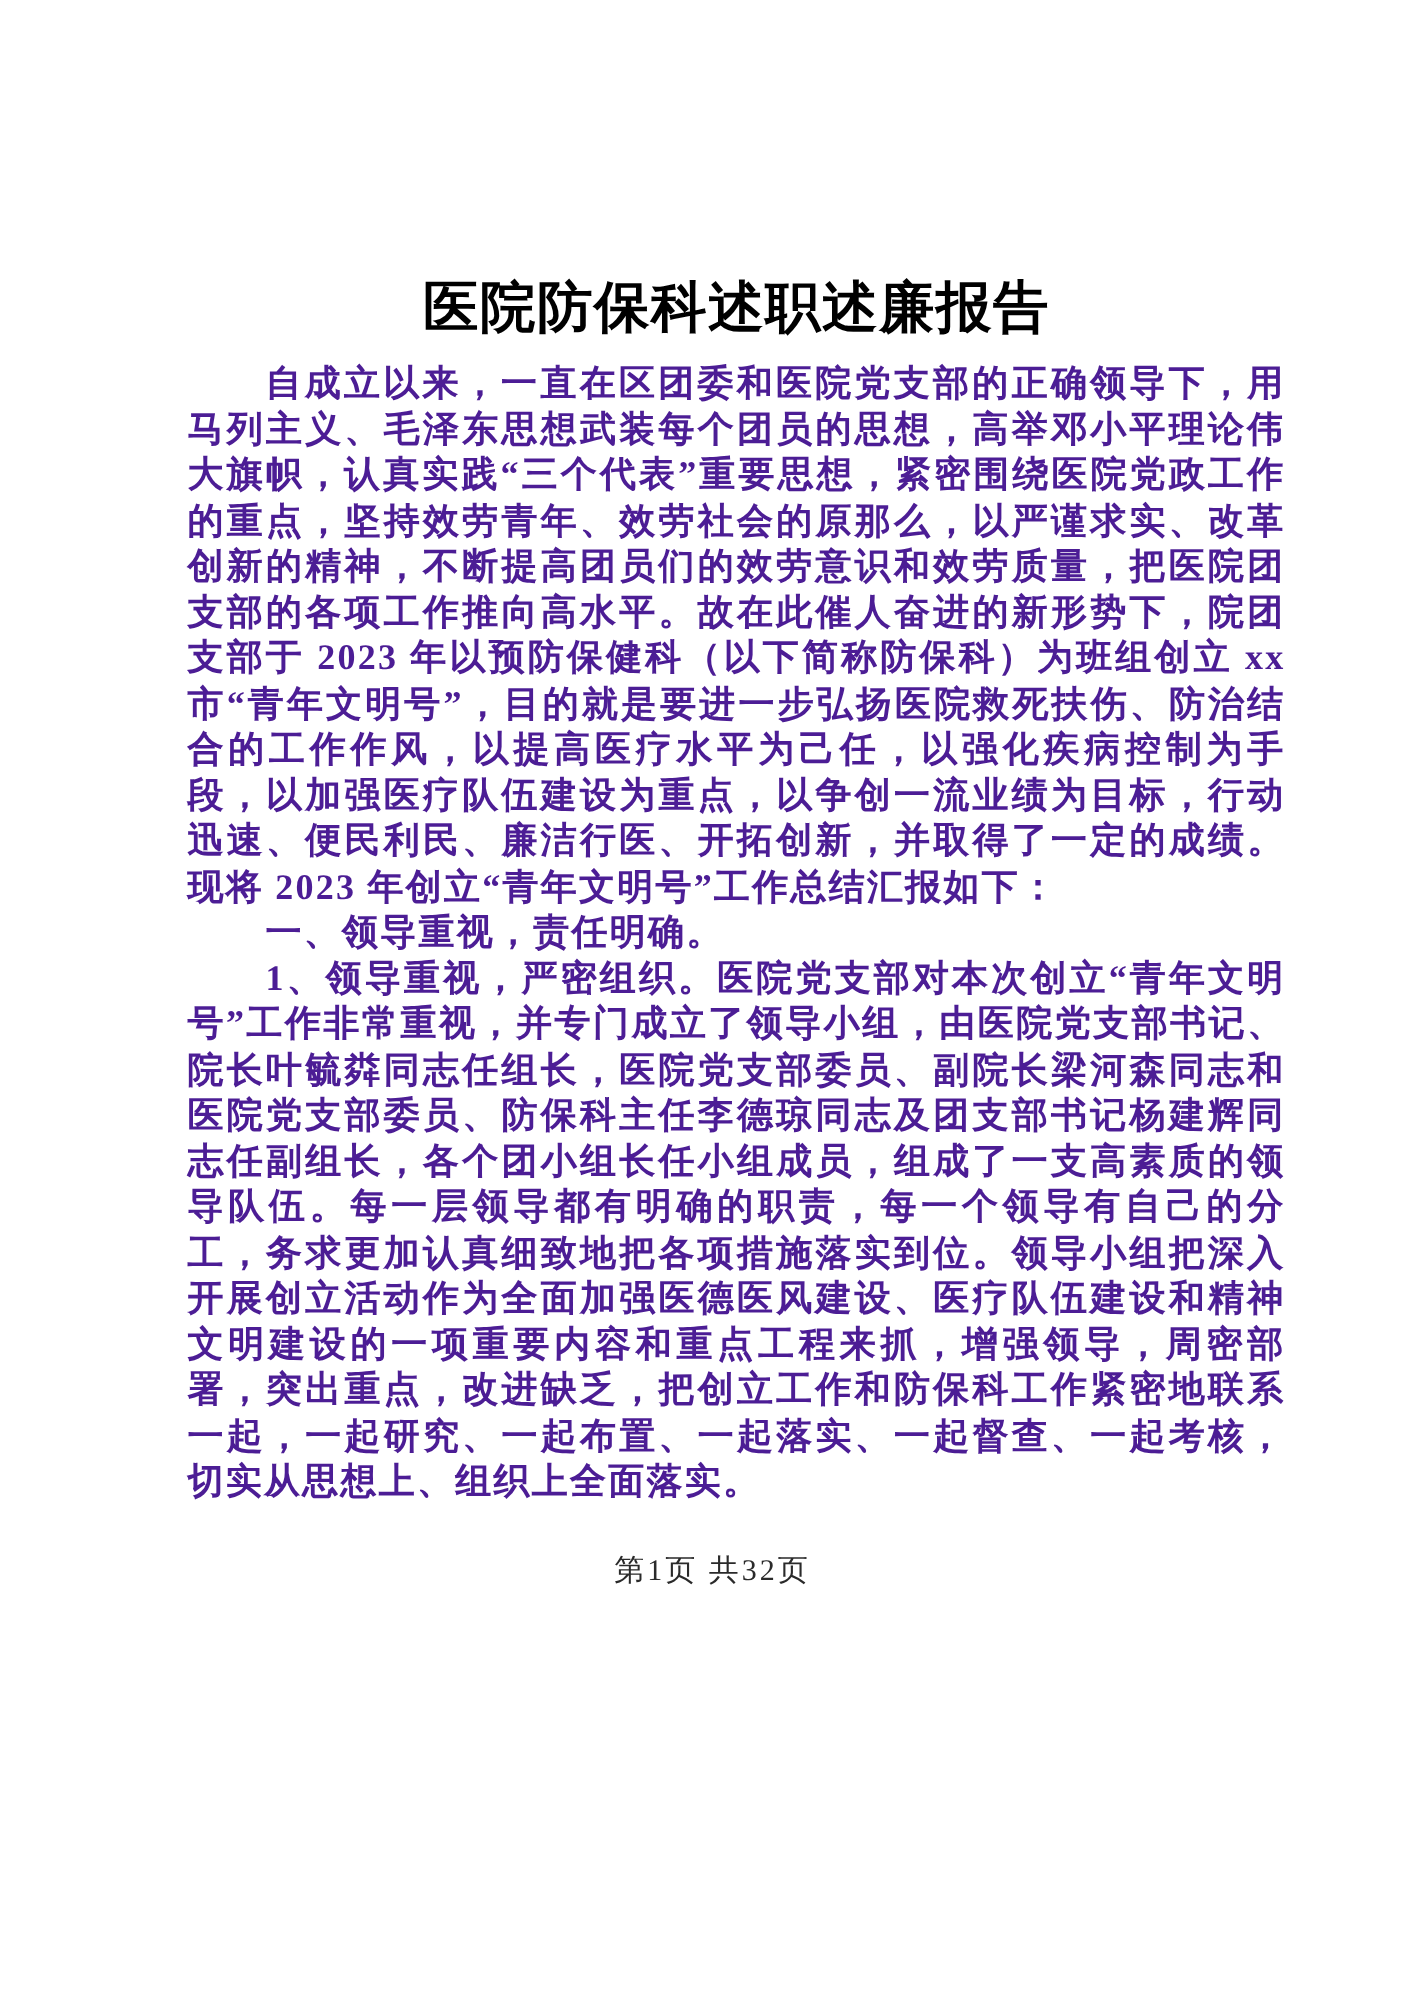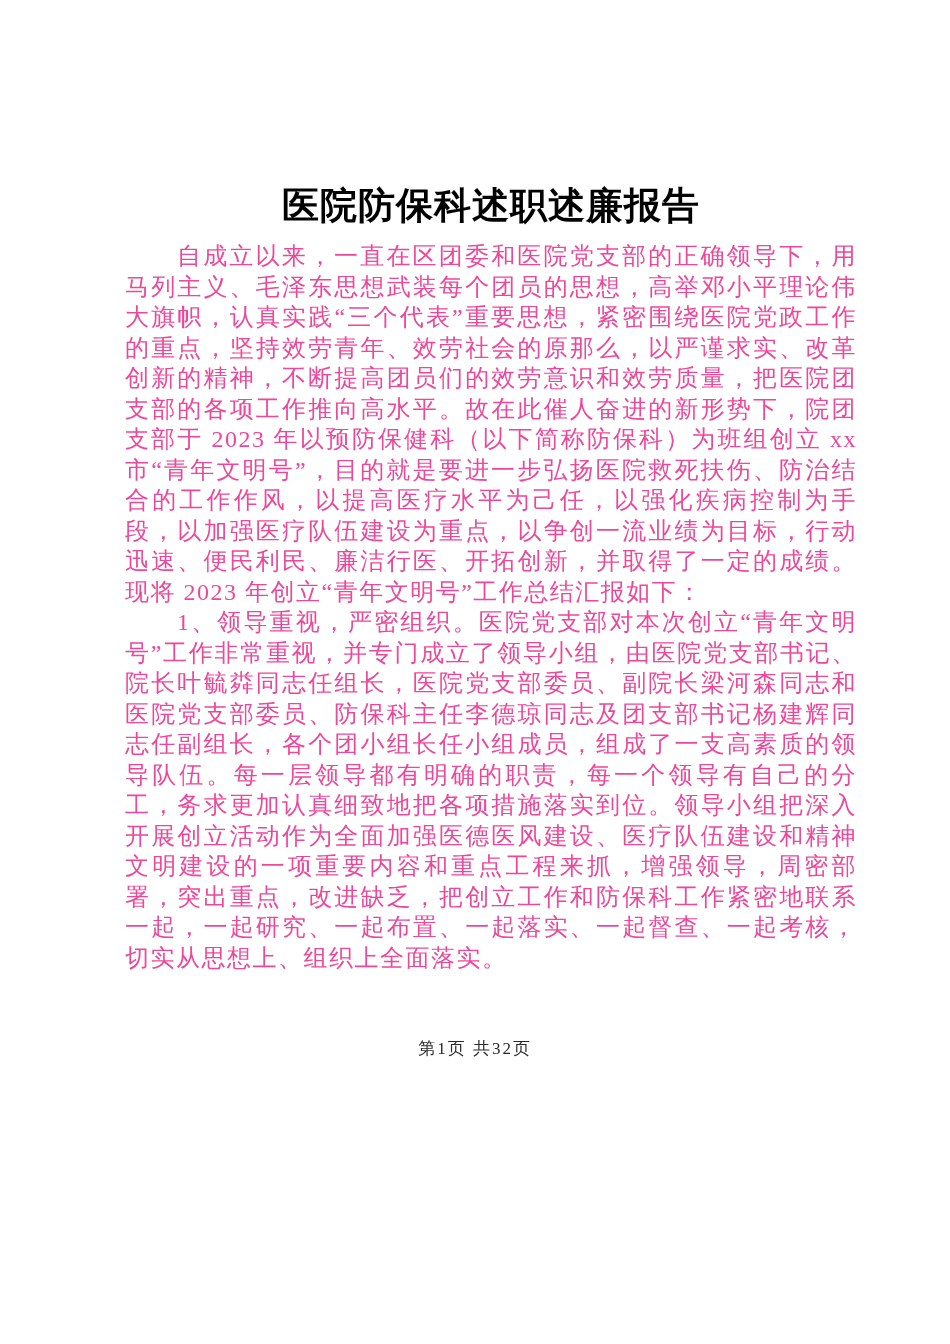--- a/index.html
+++ b/index.html
@@ -33,42 +33,44 @@
     color: #000000;
     font-family: "Liberation Serif", serif;
   }
   .doc-body p {
     margin: 0;
     font-size: 24px;
     line-height: 30.5px;
     letter-spacing: 1.5px;
     text-align: justify;
     text-indent: 52px;
-    color: #ec4899;
+    color: #4c1d95;
     word-break: break-all;
+    font-weight: bold;
   }
   .page-footer {
     position: absolute;
     left: 0;
     right: 0;
     bottom: 76px;
     text-align: center;
-    font-size: 17px;
+    font-size: 20px;
     letter-spacing: 2px;
     color: #2a2a2a;
     margin-top: 17px;
   }
 </style>
 </head>
 <body>
 
 <div class="page">
   <div class="content">
     <h1 class="doc-title">医院防保科述职述廉报告</h1>
     <div class="doc-body">
       <p>自成立以来，一直在区团委和医院党支部的正确领导下，用马列主义、毛泽东思想武装每个团员的思想，高举邓小平理论伟大旗帜，认真实践“三个代表”重要思想，紧密围绕医院党政工作的重点，坚持效劳青年、效劳社会的原那么，以严谨求实、改革创新的精神，不断提高团员们的效劳意识和效劳质量，把医院团支部的各项工作推向高水平。故在此催人奋进的新形势下，院团支部于 2023 年以预防保健科（以下简称防保科）为班组创立 xx 市“青年文明号”，目的就是要进一步弘扬医院救死扶伤、防治结合的工作作风，以提高医疗水平为己任，以强化疾病控制为手段，以加强医疗队伍建设为重点，以争创一流业绩为目标，行动迅速、便民利民、廉洁行医、开拓创新，并取得了一定的成绩。现将 2023 年创立“青年文明号”工作总结汇报如下：</p>
+      <p>一、领导重视，责任明确。</p>
       <p>1、领导重视，严密组织。医院党支部对本次创立“青年文明号”工作非常重视，并专门成立了领导小组，由医院党支部书记、院长叶毓粦同志任组长，医院党支部委员、副院长梁河森同志和医院党支部委员、防保科主任李德琼同志及团支部书记杨建辉同志任副组长，各个团小组长任小组成员，组成了一支高素质的领导队伍。每一层领导都有明确的职责，每一个领导有自己的分工，务求更加认真细致地把各项措施落实到位。领导小组把深入开展创立活动作为全面加强医德医风建设、医疗队伍建设和精神文明建设的一项重要内容和重点工程来抓，增强领导，周密部署，突出重点，改进缺乏，把创立工作和防保科工作紧密地联系一起，一起研究、一起布置、一起落实、一起督查、一起考核，切实从思想上、组织上全面落实。</p>
     </div>
   </div>
   <div class="page-footer">
     <span>第1页 共32页</span>
   </div>
 </div>
 
 </body></html>

